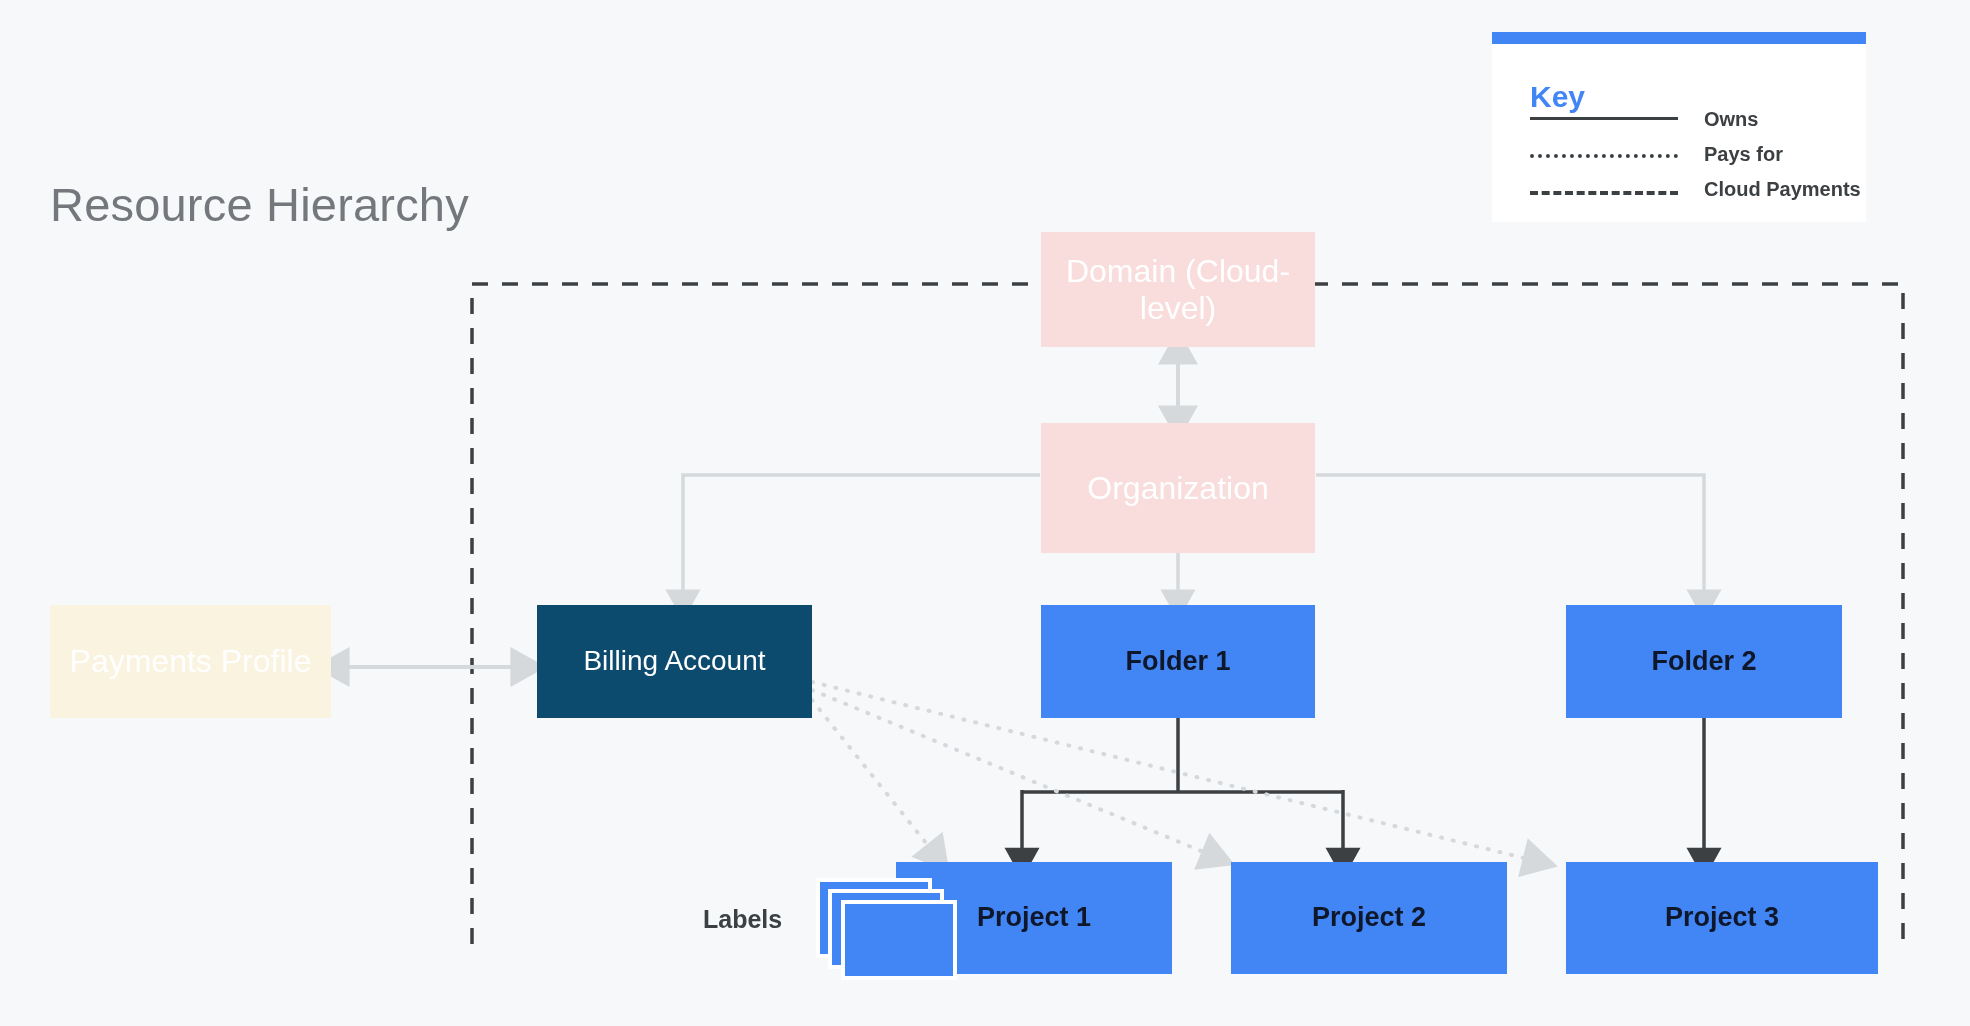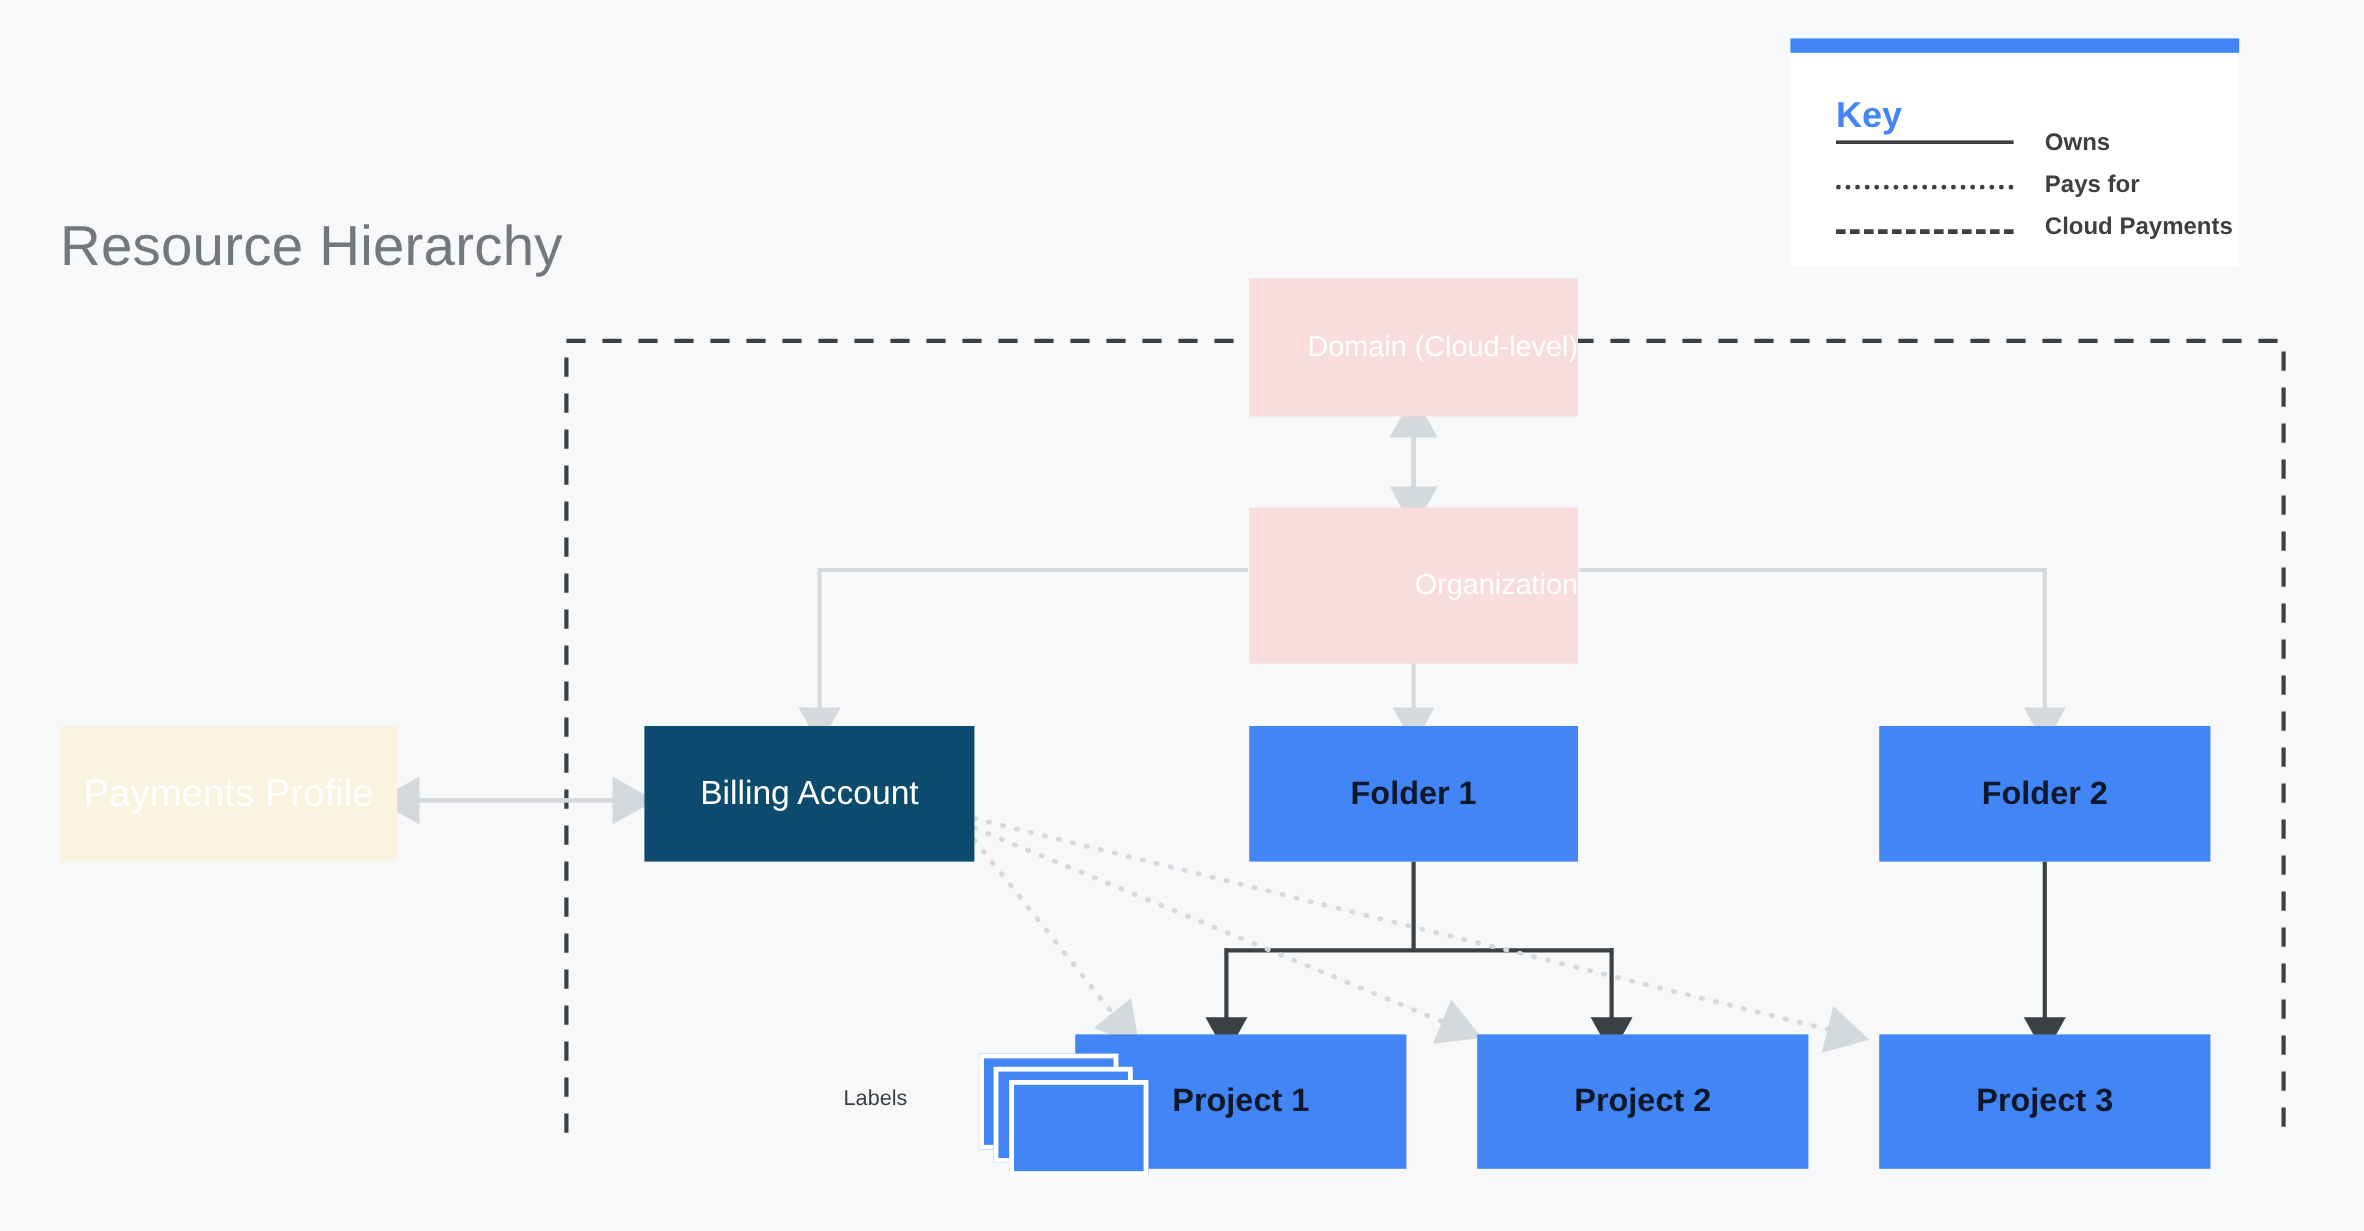--- a/index.html
+++ b/index.html
@@ -39,30 +39,30 @@
   
   .node {
     position: absolute;
     box-sizing: border-box;
     display: flex;
     align-items: center;
     justify-content: center;
     text-align: center;
     line-height: 1.15;
   }
-  .node-pink  { background: #f9dcdc; color: #ffffff; font-size: 24px; font-weight: 400; justify-content: flex-end; }
+  .node-pink  { background: #f9dcdc; color: #ffffff; font-size: 32px; font-weight: 400; }
   .node-cream { background: #faf3e0; color: #ffffff; font-size: 32px; font-weight: 400; }
   .node-green { background: #0c4a6e; color: #ffffff; font-size: 28px; font-weight: 400; }
   .node-blue  { background: #4285f4; color: #0f172a; font-size: 27px; font-weight: 700; }
 
   
   .labels-text {
     position: absolute;
-    font-size: 18px;
-    font-weight: 400;
+    font-size: 25px;
+    font-weight: 700;
     color: #3c4043;
     white-space: nowrap;
   }
   .labels-stack { position: absolute; }
   .labels-card {
     position: absolute;
     box-sizing: border-box;
     background: #4285f4;
     border: 4px solid #ffffff;
   }
@@ -198,21 +198,21 @@
   </div>
 
   <div class="node node-blue" style="left:896px; top:862px; width:276px; height:112px;">
     <span>Project 1</span>
   </div>
 
   <div class="node node-blue" style="left:1231px; top:862px; width:276px; height:112px;">
     <span>Project 2</span>
   </div>
 
-  <div class="node node-blue" style="left:1566px; top:862px; width:276px; height:112px;">
+  <div class="node node-blue" style="left:1566px; top:862px; width:312px; height:112px;">
     <span>Project 3</span>
   </div>
 
   <div class="labels-text" style="left:703px; top:905px;">Labels</div>
 
   <div class="labels-stack" style="left:816px; top:878px; width:140px; height:110px;">
     <div class="labels-card" style="left:0px;  top:0px;  width:116px; height:80px;"></div>
     <div class="labels-card" style="left:12px; top:11px; width:116px; height:80px;"></div>
     <div class="labels-card" style="left:25px; top:22px; width:116px; height:80px;"></div>
   </div>

